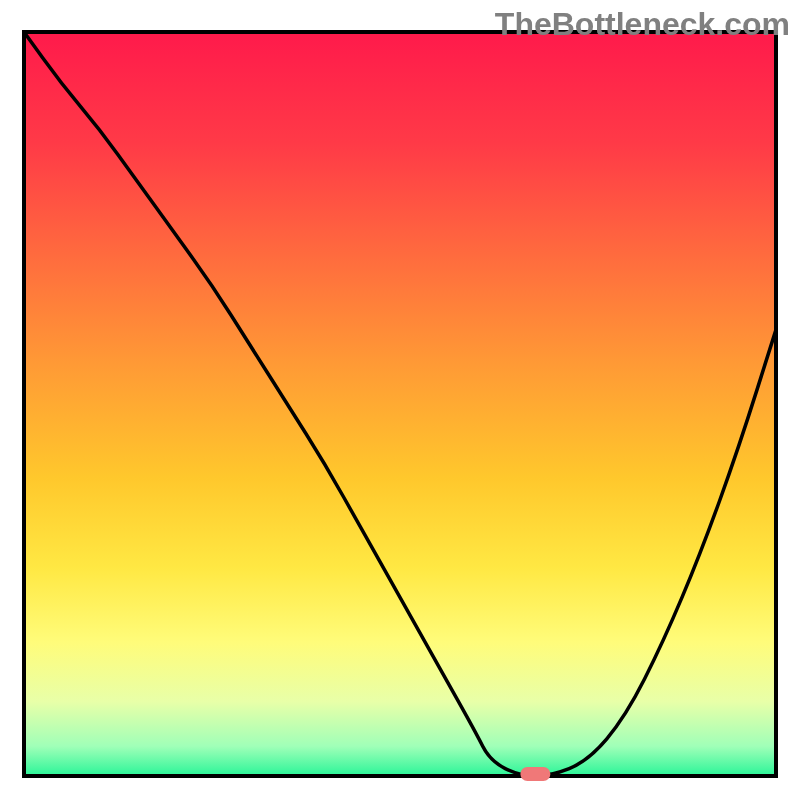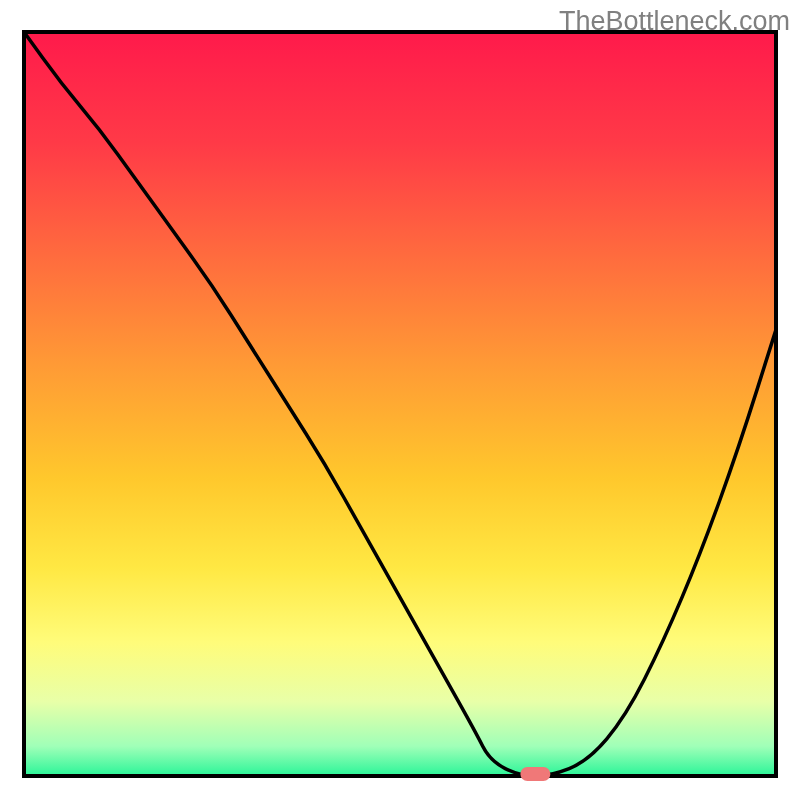--- a/index.html
+++ b/index.html
@@ -10,22 +10,22 @@
   }
   .container {
     width: 800px;
     height: 800px;
     position: relative;
   }
   .watermark {
     position: absolute;
     top: 6px;
     right: 10px;
-    font-size: 27px;
-    font-weight: 400;
+    font-size: 32px;
+    font-weight: 700;
     color: #808080;
     z-index: 10;
   }
   svg {
     display: block;
   }
 </style>
 </head>
 <body>
 

